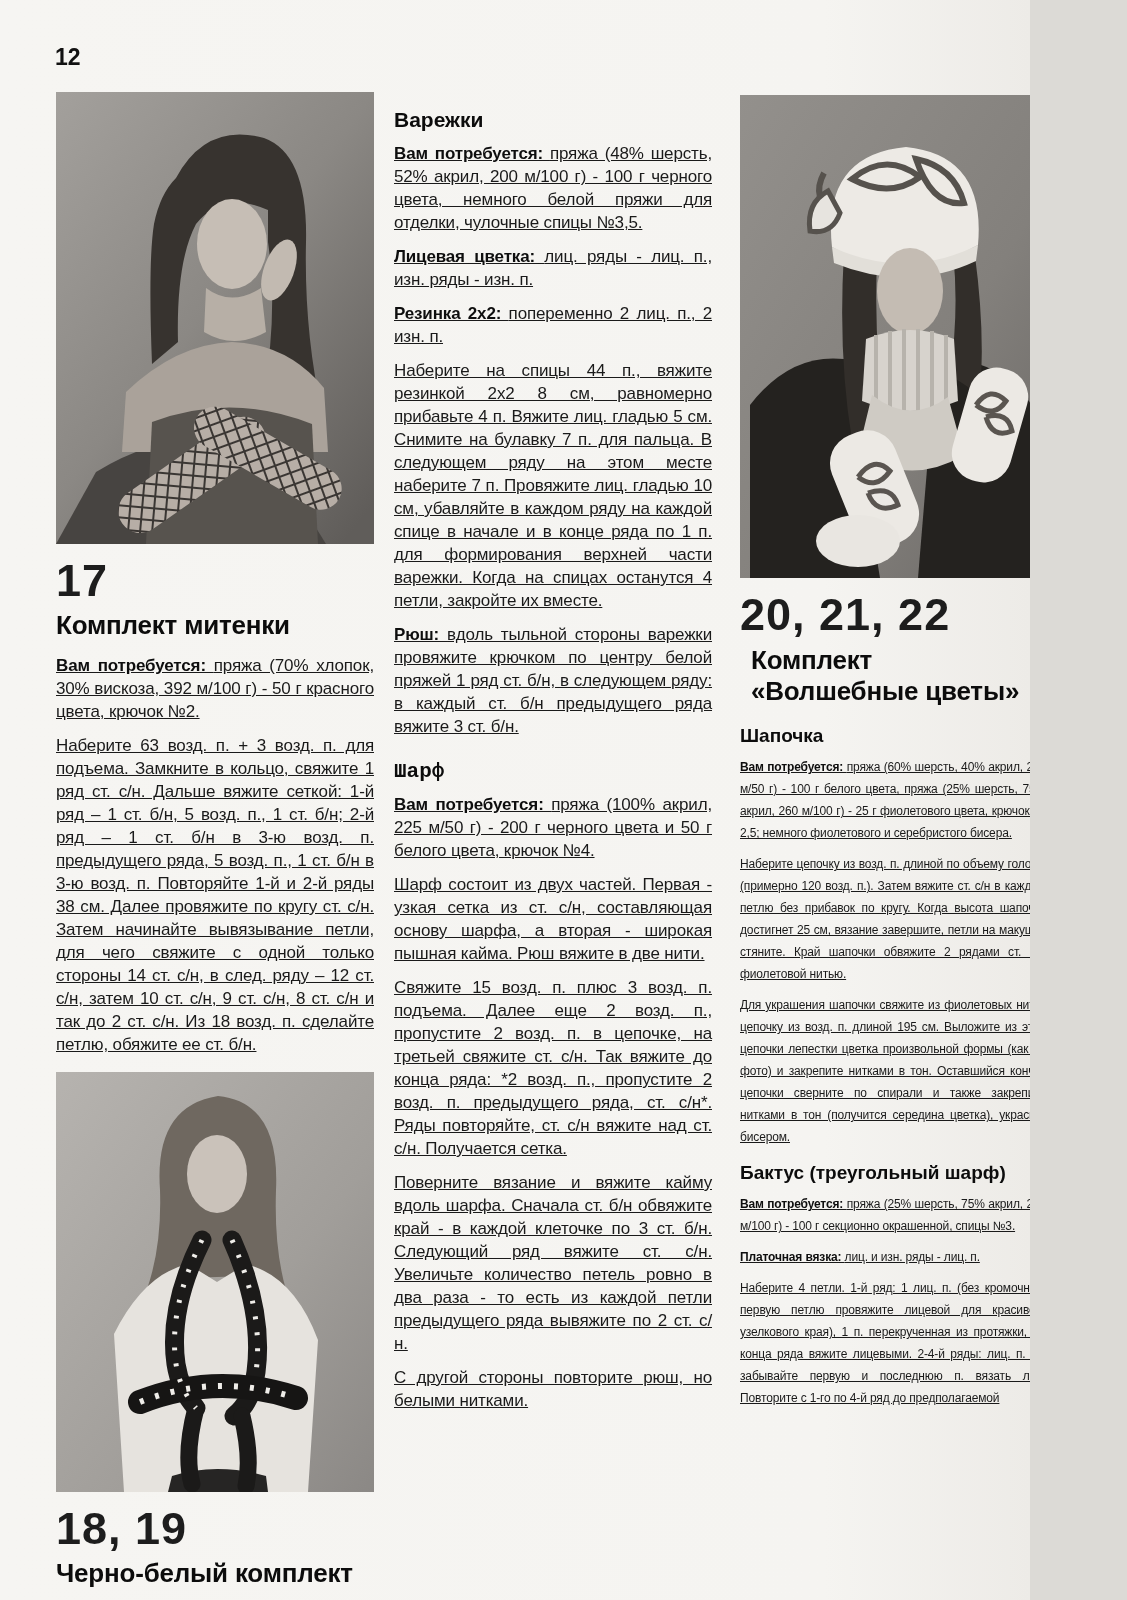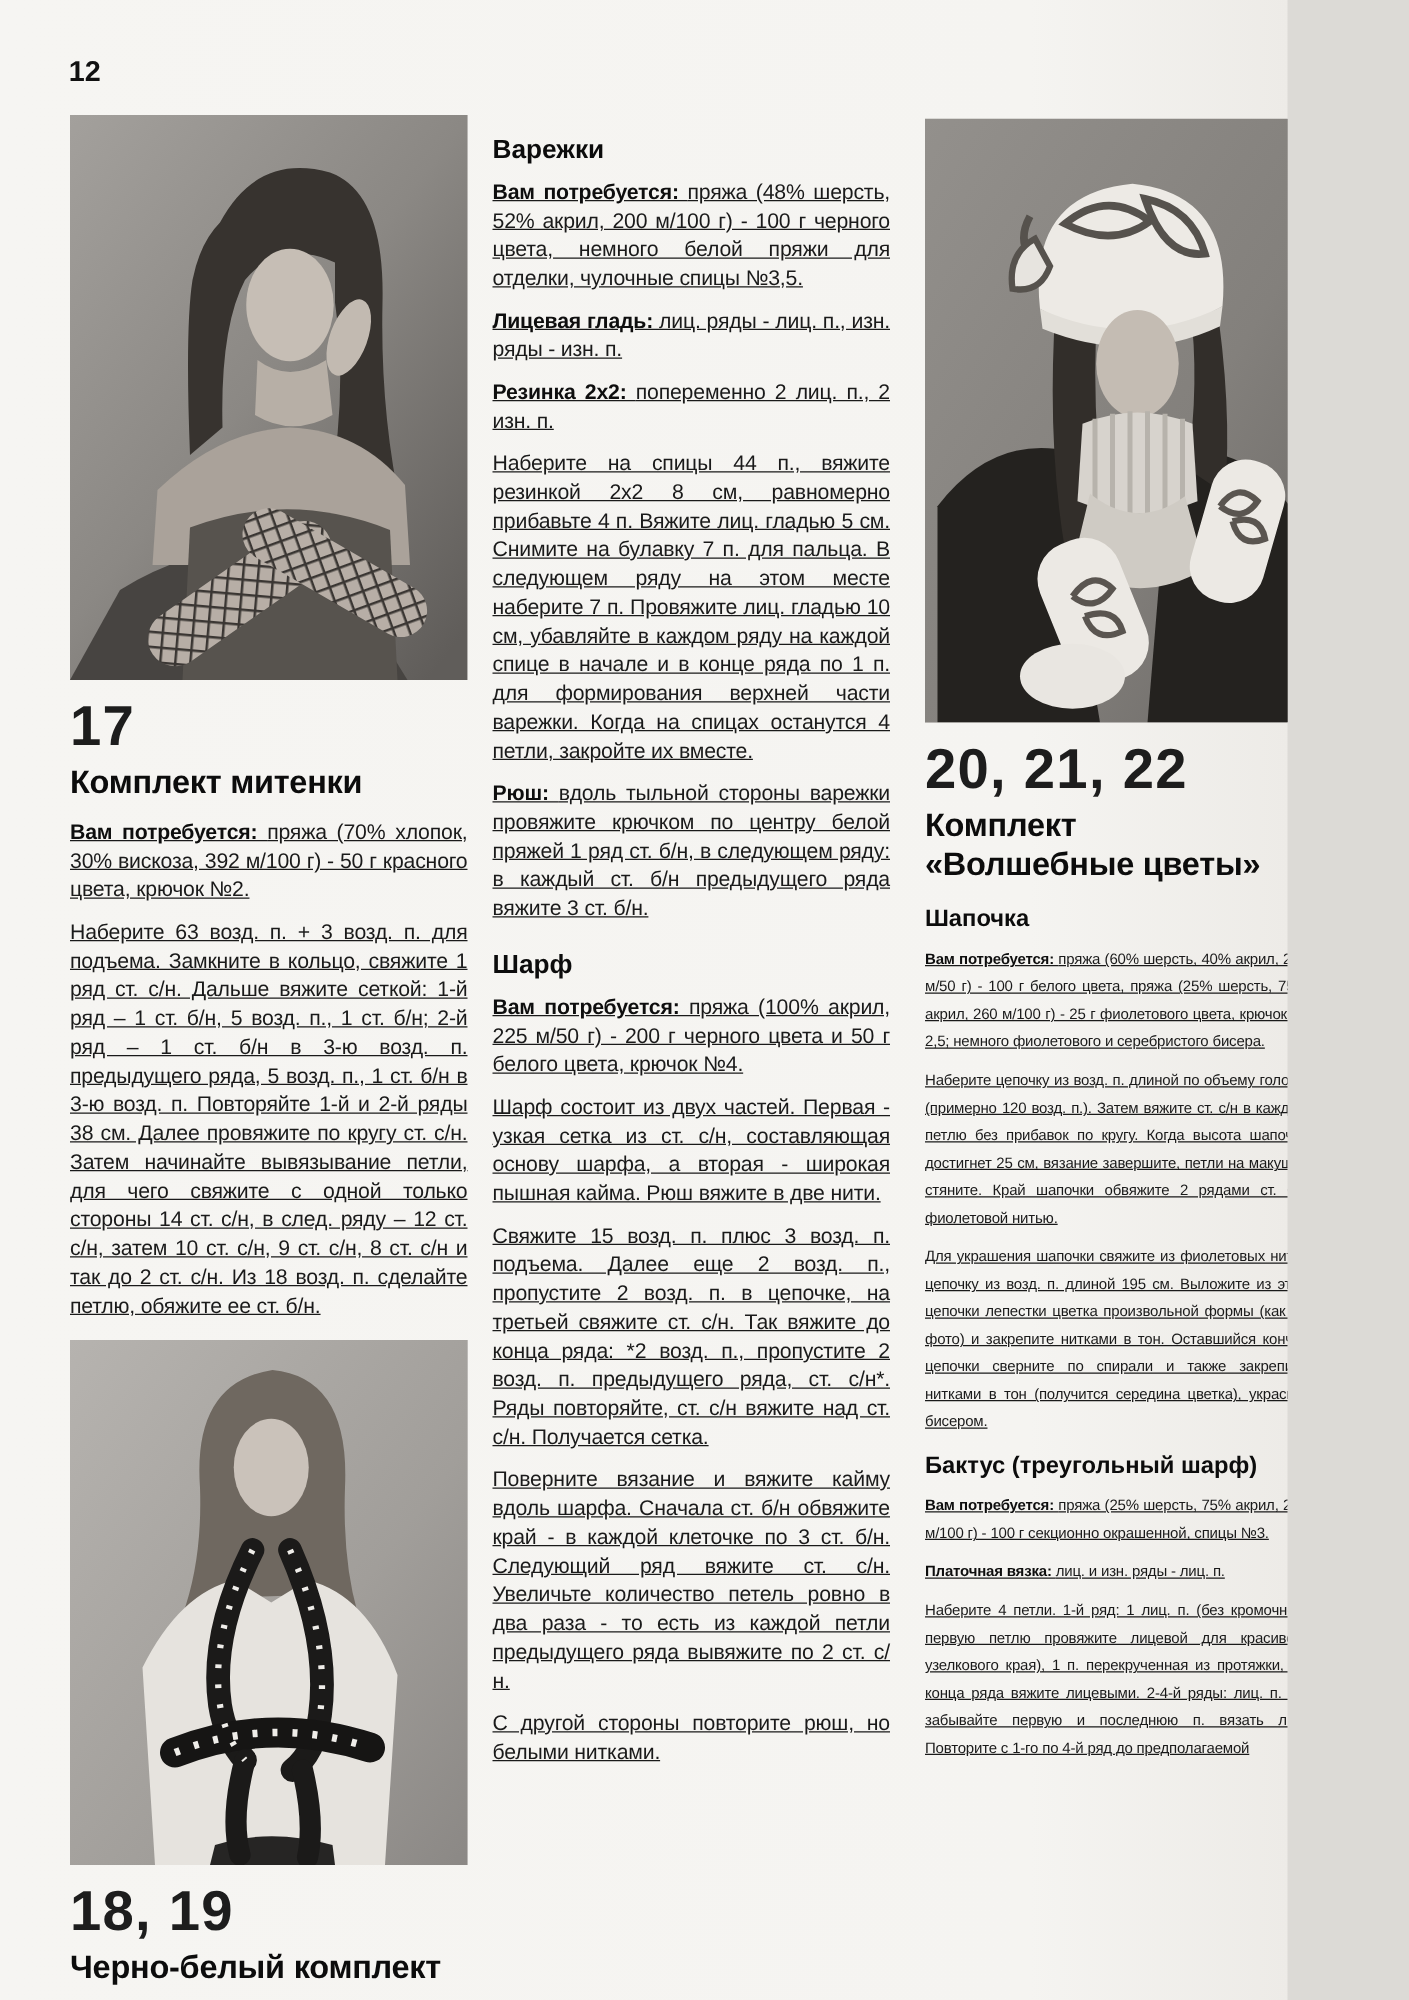--- a/index.html
+++ b/index.html
@@ -21,24 +21,24 @@
   .col3{left:740px;top:95px;width:306px;}
   .photo{overflow:hidden;background:#8b8885;}
   .photo svg{display:block;}
   .para{
     font-size:17px;line-height:23px;margin:0 0 11px;
     text-align:justify;letter-spacing:-0.15px;color:#1a1a1a;text-decoration:underline;
   }
   .col3 .para{font-size:12px;line-height:22px;margin:0 0 9px;}
   .lead{font-weight:700;color:#0e0e0e;}
   .section-head{font-size:21px;font-weight:700;margin:16px 0 10px;color:#0c0c0c;}
-  .section-head.mt{margin-top:22px;}
+  .section-head.mt{margin-top:22px;font-family:Liberation Mono, monospace;}
   .big-num{font-size:45px;font-weight:700;letter-spacing:1px;line-height:1;margin:14px 0 8px;color:#1d1d1d;}
   .item-title{font-size:26px;font-weight:700;line-height:1.12;margin:0 0 14px;letter-spacing:-0.2px;color:#0c0c0c;}
-  .kit-title{font-size:26px;font-weight:700;line-height:1.2;margin:0 0 18px;letter-spacing:-0.2px;color:#0c0c0c;}
+  .kit-title{font-size:26px;font-weight:700;line-height:1.2;margin:0 11px 18px;letter-spacing:-0.2px;color:#0c0c0c;}
   .subhead{font-size:19px;font-weight:700;margin:14px 0 9px;color:#0c0c0c;}
   .photo-bottom{margin-top:16px;}
 </style>
 </head>
 <body>
 
 <div class="page">
 
   <div class="pagenum">12</div>
 
@@ -108,21 +108,21 @@
     </div>
 
     <div class="big-num">18, 19</div>
     <div class="item-title">Черно-белый комплект</div>
   </div>
 
   <div class="col col2">
     <div class="section-head">Варежки</div>
 
     <p class="para"><b class="lead">Вам потребуется: </b><span>пряжа (48% шерсть, 52% акрил, 200 м/100 г) - 100 г черного цвета, немного белой пряжи для отделки, чулочные спицы №3,5.</span></p>
-    <p class="para"><b class="lead">Лицевая гладь: </b><span>лиц. ряды - лиц. п., изн. ряды - изн. п.</span></p>
+    <p class="para"><b class="lead">Лицевая цветка: </b><span>лиц. ряды - лиц. п., изн. ряды - изн. п.</span></p>
     <p class="para"><b class="lead">Резинка 2х2: </b><span>попеременно 2 лиц. п., 2 изн. п.</span></p>
     <p class="para"><span>Наберите на спицы 44 п., вяжите резинкой 2х2 8 см, равномерно прибавьте 4 п. Вяжите лиц. гладью 5 см. Снимите на булавку 7 п. для пальца. В следующем ряду на этом месте наберите 7 п. Провяжите лиц. гладью 10 см, убавляйте в каждом ряду на каждой спице в начале и в конце ряда по 1 п. для формирования верхней части варежки. Когда на спицах останутся 4 петли, закройте их вместе.</span></p>
     <p class="para"><b class="lead">Рюш: </b><span>вдоль тыльной стороны варежки провяжите крючком по центру белой пряжей 1 ряд ст. б/н, в следующем ряду: в каждый ст. б/н предыдущего ряда вяжите 3 ст. б/н.</span></p>
 
     <div class="section-head mt">Шарф</div>
 
     <p class="para"><b class="lead">Вам потребуется: </b><span>пряжа (100% акрил, 225 м/50 г) - 200 г черного цвета и 50 г белого цвета, крючок №4.</span></p>
     <p class="para"><span>Шарф состоит из двух частей. Первая - узкая сетка из ст. с/н, составляющая основу шарфа, а вторая - широкая пышная кайма. Рюш вяжите в две нити.</span></p>
     <p class="para"><span>Свяжите 15 возд. п. плюс 3 возд. п. подъема. Далее еще 2 возд. п., пропустите 2 возд. п. в цепочке, на третьей свяжите ст. с/н. Так вяжите до конца ряда: *2 возд. п., пропустите 2 возд. п. предыдущего ряда, ст. с/н*. Ряды повторяйте, ст. с/н вяжите над ст. с/н. Получается сетка.</span></p>
     <p class="para"><span>Поверните вязание и вяжите кайму вдоль шарфа. Сначала ст. б/н обвяжите край - в каждой клеточке по 3 ст. б/н. Следующий ряд вяжите ст. с/н. Увеличьте количество петель ровно в два раза - то есть из каждой петли предыдущего ряда вывяжите по 2 ст. с/н.</span></p>

